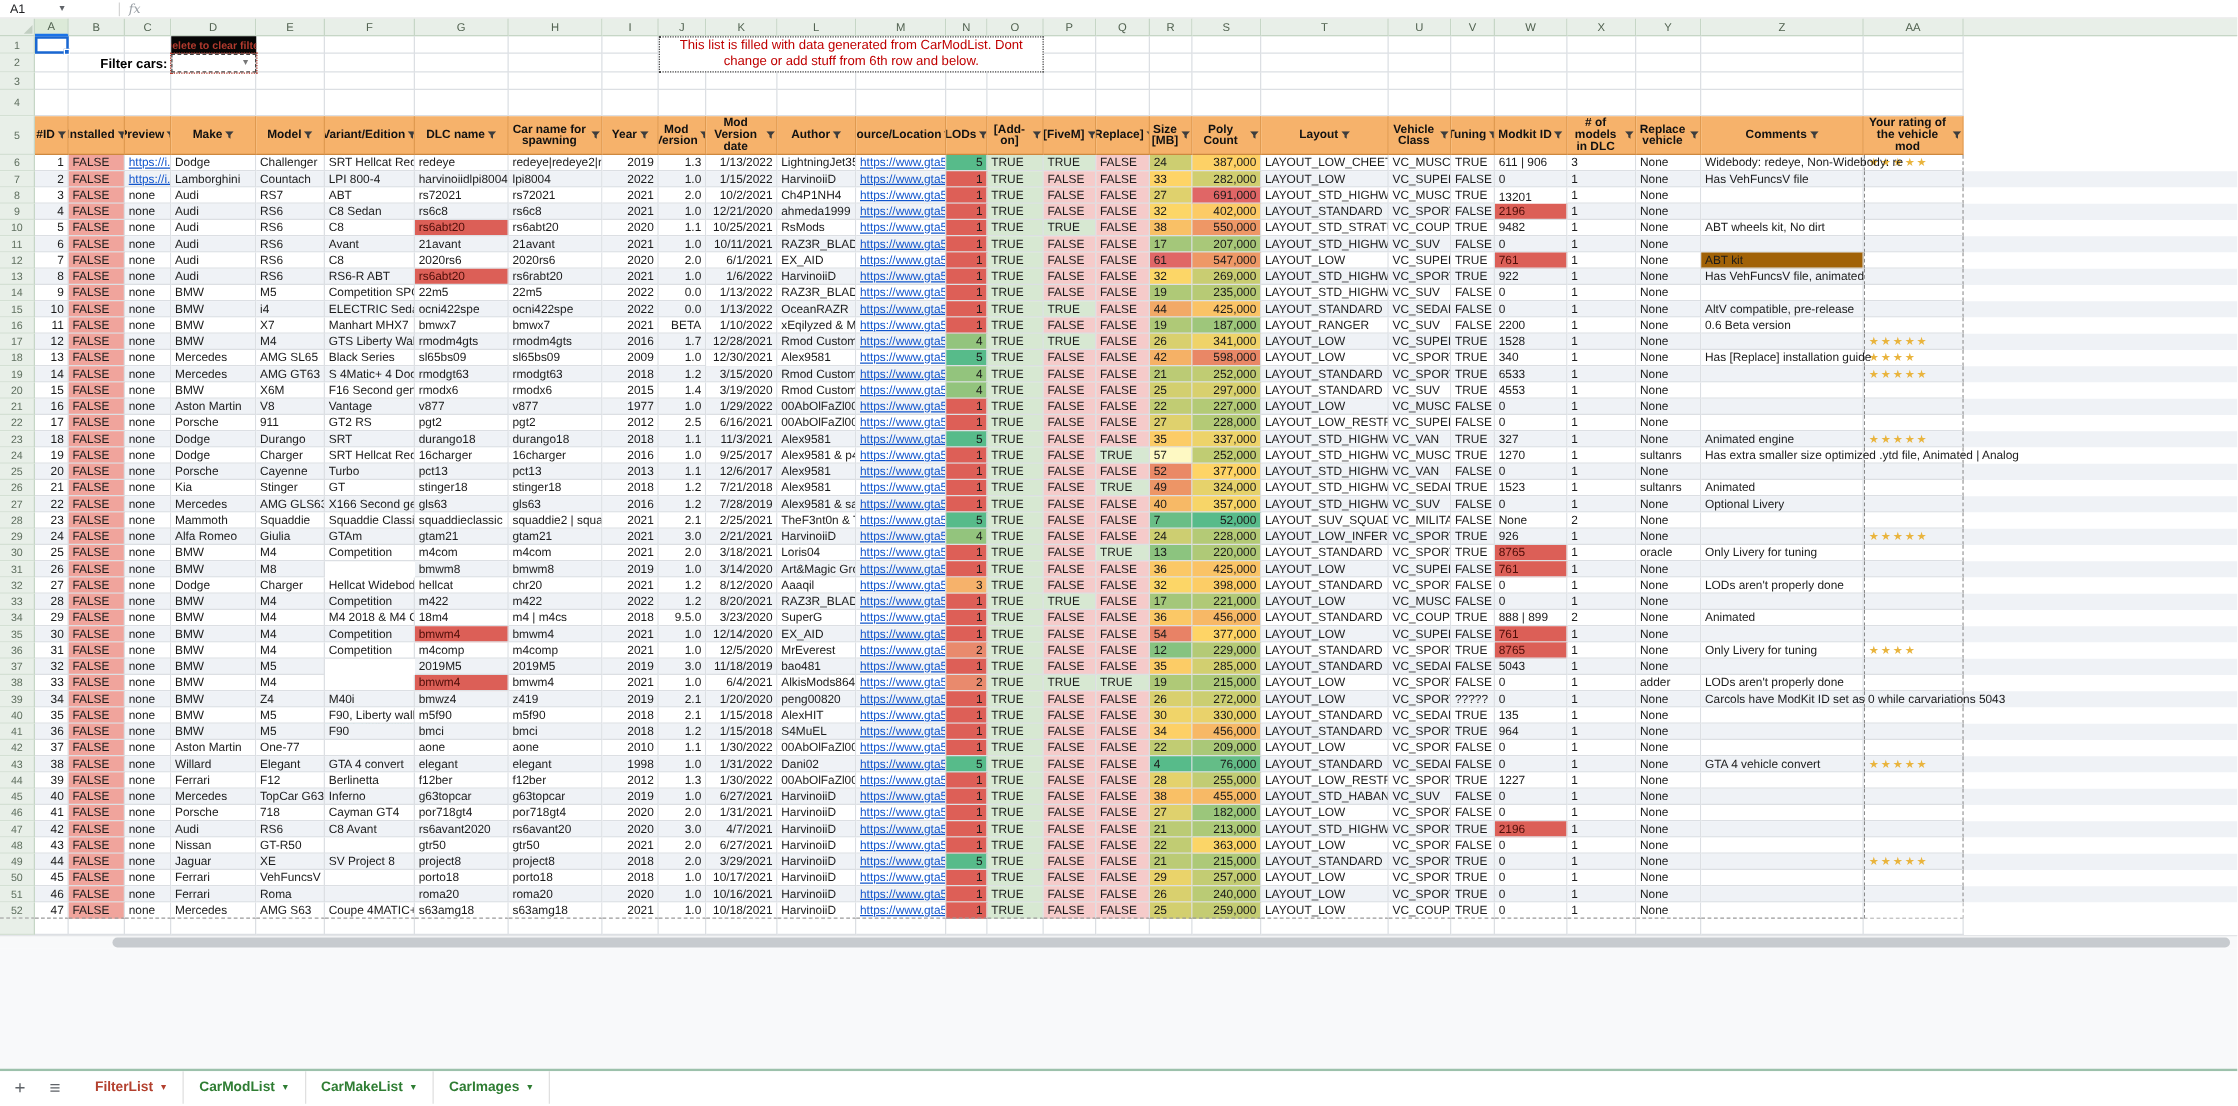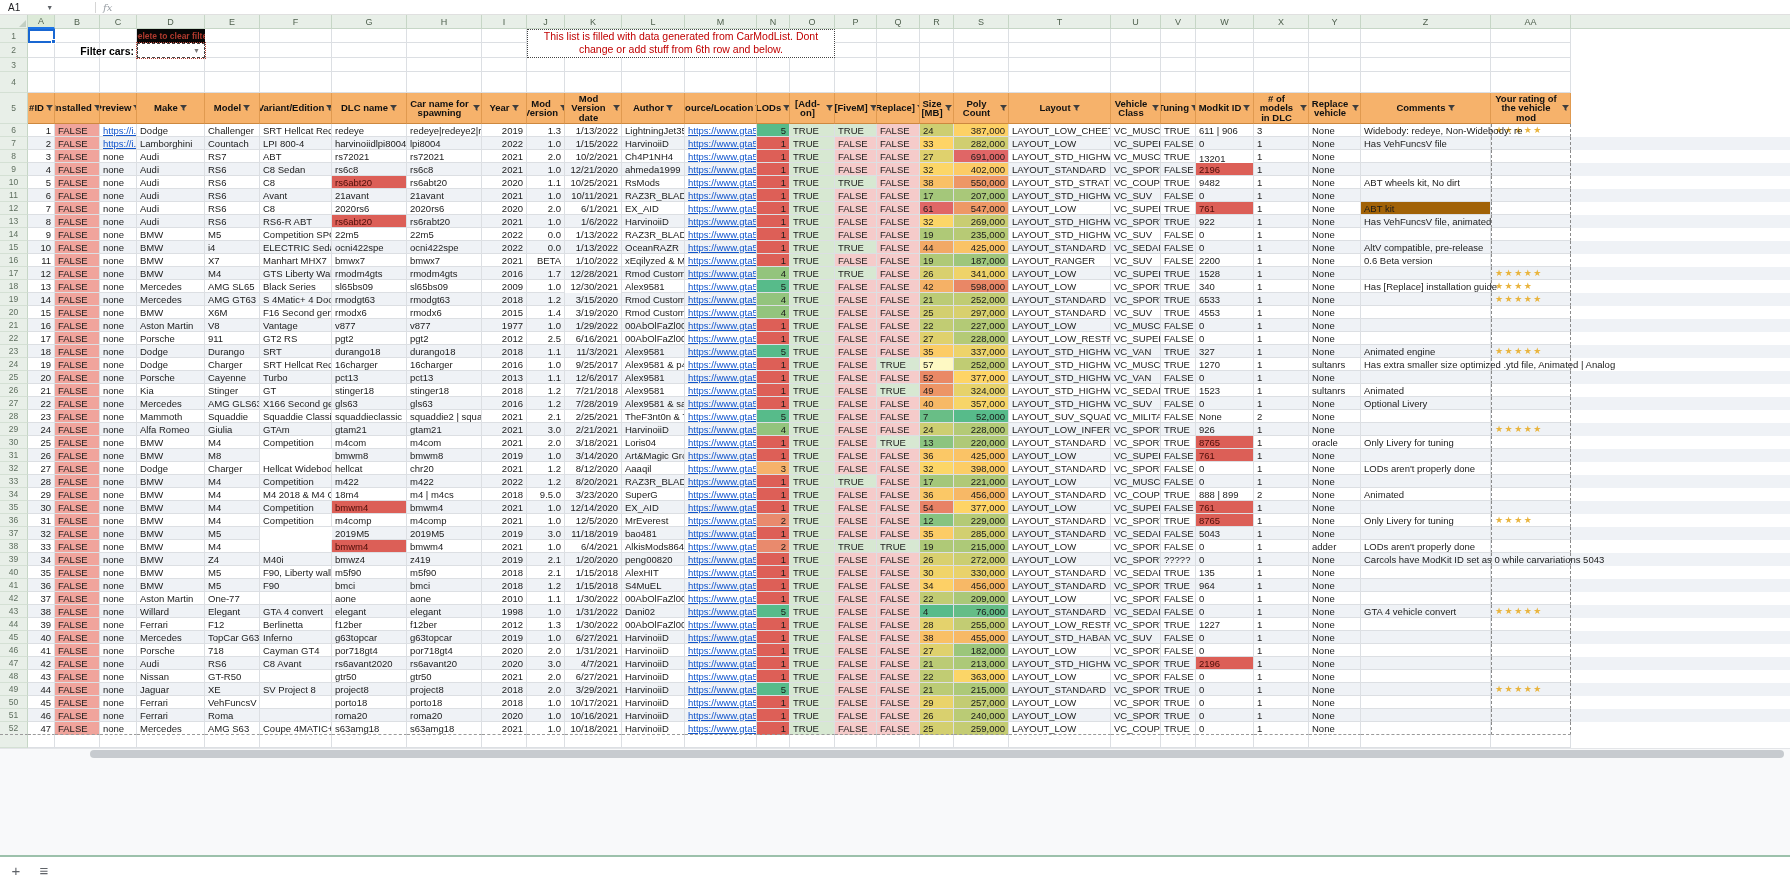--- a/index.html
+++ b/index.html
@@ -2035,14 +2035,32 @@
   </div>
 
   <div class="hscroll">
       <div class="hthumb"></div>
     </div>
   <div class="belowgap"></div>
 
   <div class="tabbar">
     <div class="tb-btn">+</div>
     <div class="tb-btn">≡</div>
+    <div class="tabs" id="tabs">
+        <div class="tab" style="color: rgb(179, 64, 46);">
+          <span>FilterList</span>
+          <span class="tcaret">▼</span>
+        </div>
+        <div class="tab" style="color: rgb(47, 125, 51);">
+          <span>CarModList</span>
+          <span class="tcaret">▼</span>
+        </div>
+        <div class="tab" style="color: rgb(47, 125, 51);">
+          <span>CarMakeList</span>
+          <span class="tcaret">▼</span>
+        </div>
+        <div class="tab" style="color: rgb(47, 125, 51);">
+          <span>CarImages</span>
+          <span class="tcaret">▼</span>
+        </div>
+      </div>
   </div>
 </div>
 
 </body></html>

